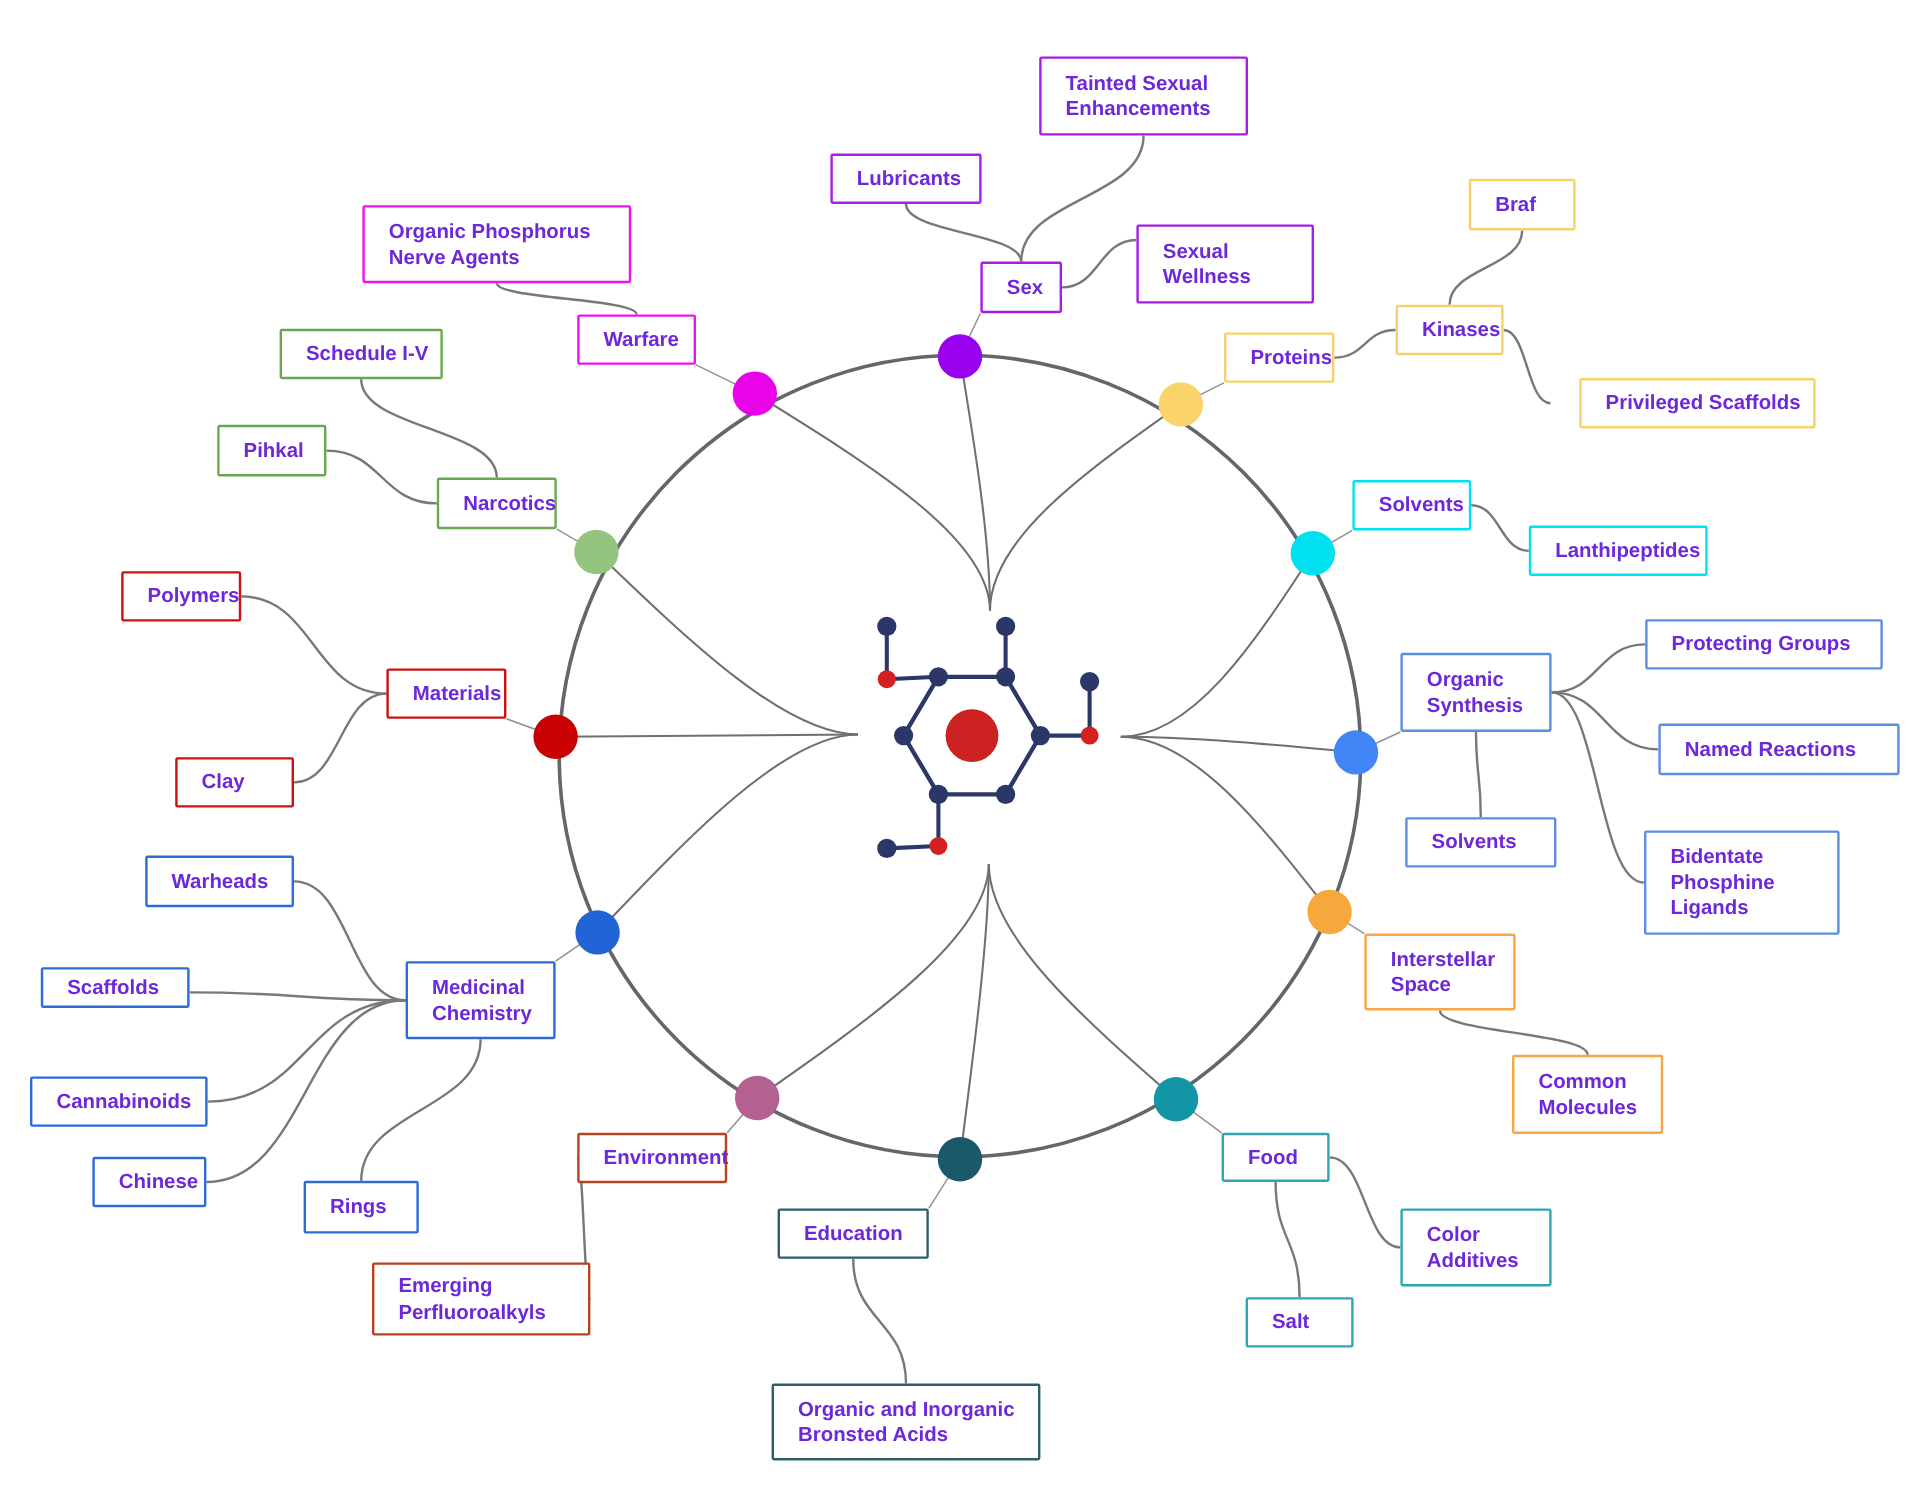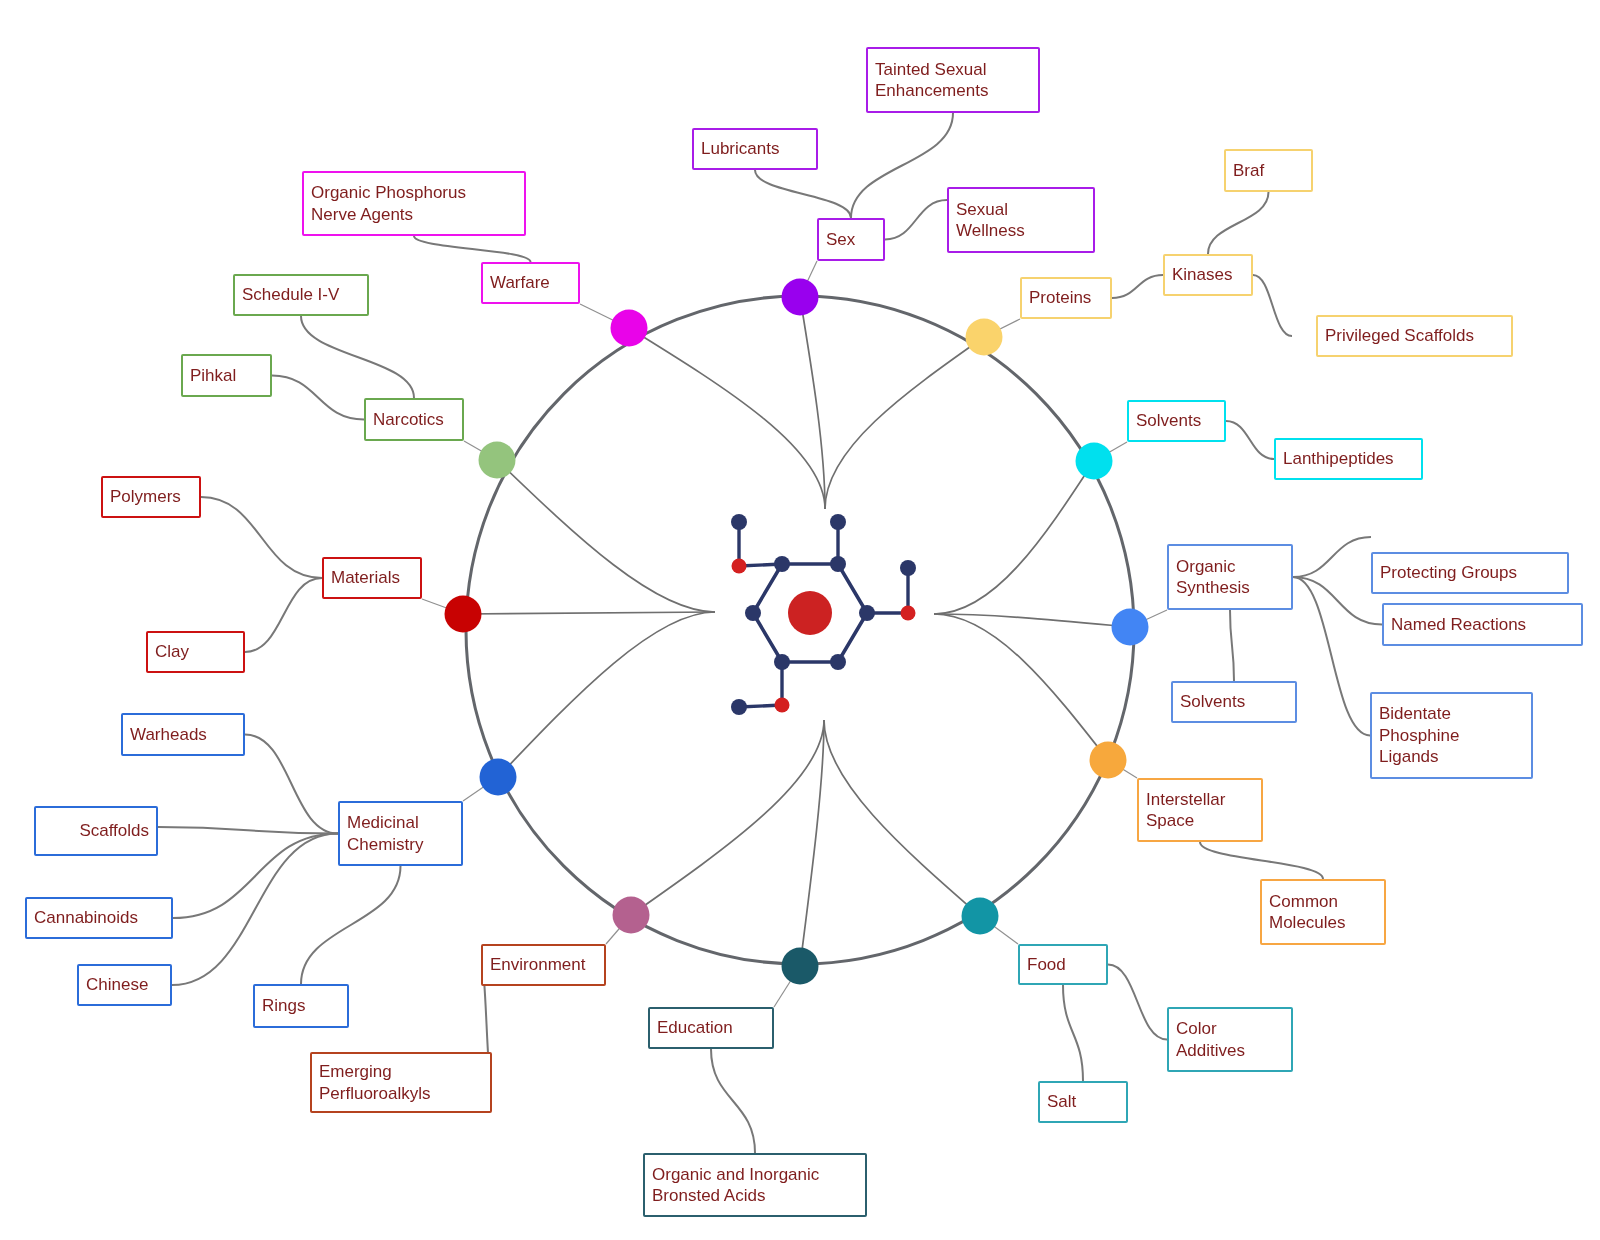--- a/index.html
+++ b/index.html
@@ -3,23 +3,23 @@
 <meta charset="utf-8">
 <style>
   html,body{margin:0;padding:0;background:#ffffff;}
   body{width:1600px;height:1240px;position:relative;overflow:hidden;
        font-family:"Liberation Sans",sans-serif;}
   #graph{position:absolute;left:0;top:0;z-index:1;}
   #boxes{position:absolute;left:0;top:0;width:1600px;height:1240px;z-index:2;}
   .node-box{position:absolute;background:#ffffff;border:2.5px solid #000;
             border-radius:2px;display:flex;align-items:center;
             box-sizing:border-box;cursor:pointer;}
-  .node-box span{display:block;padding-left:7px;padding-right:7px;
-                 font-size:17px;line-height:21.5px;color:#7f1d1d;
-                 white-space:pre-line;}
+  .node-box span{display:block;padding-left:20px;padding-right:7px;
+                 font-size:17px;line-height:21.5px;color:#6d28d9;
+                 white-space:pre-line;font-weight:bold;}
 </style>
 </head>
 <body>
 
 <svg id="graph" width="1600" height="1240">
     <circle cx="800" cy="630" r="334" fill="none" stroke="#63666b" stroke-width="3"></circle>
     <path d="M800,297 C812.5,373 825,449 825,509" fill="none" stroke="#6f6f6f" stroke-width="1.7"></path>
     <line x1="800" y1="297" x2="817" y2="261" stroke="#909090" stroke-width="1.2"></line>
     <path d="M984,337 C904.5,393 825,449 825,509" fill="none" stroke="#6f6f6f" stroke-width="1.7"></path>
     <line x1="984" y1="337" x2="1020" y2="319" stroke="#909090" stroke-width="1.2"></line>
@@ -136,21 +136,21 @@
     <div class="node-box" style="left: 1127px; top: 400px; width: 99px; height: 42px; border-color: rgb(0, 225, 238);">
       <span>Solvents</span>
     </div>
     <div class="node-box" style="left: 1274px; top: 438px; width: 149px; height: 42px; border-color: rgb(0, 225, 238);">
       <span>Lanthipeptides</span>
     </div>
     <div class="node-box" style="left: 1167px; top: 544px; width: 126px; height: 66px; border-color: rgb(92, 141, 226);">
       <span>Organic
 Synthesis</span>
     </div>
-    <div class="node-box" style="left: 1371px; top: 516px; width: 198px; height: 42px; border-color: rgb(92, 141, 226); margin-top: 36px;">
+    <div class="node-box" style="left: 1371px; top: 516px; width: 198px; height: 42px; border-color: rgb(92, 141, 226);">
       <span>Protecting Groups</span>
     </div>
     <div class="node-box" style="left: 1382px; top: 603px; width: 201px; height: 43px; border-color: rgb(92, 141, 226);">
       <span>Named Reactions</span>
     </div>
     <div class="node-box" style="left: 1171px; top: 681px; width: 126px; height: 42px; border-color: rgb(92, 141, 226);">
       <span>Solvents</span>
     </div>
     <div class="node-box" style="left: 1137px; top: 778px; width: 126px; height: 64px; border-color: rgb(247, 166, 67);">
       <span>Interstellar
@@ -189,21 +189,21 @@
       <span>Emerging
 Perfluoroalkyls</span>
     </div>
     <div class="node-box" style="left: 338px; top: 801px; width: 125px; height: 65px; border-color: rgb(43, 108, 217);">
       <span>Medicinal
 Chemistry</span>
     </div>
     <div class="node-box" style="left: 121px; top: 713px; width: 124px; height: 43px; border-color: rgb(43, 108, 217);">
       <span>Warheads</span>
     </div>
-    <div class="node-box" style="left: 34px; top: 806px; width: 124px; height: 50px; border-color: rgb(43, 108, 217); justify-content: flex-end;">
+    <div class="node-box" style="left: 34px; top: 806px; width: 124px; height: 34px; border-color: rgb(43, 108, 217);">
       <span>Scaffolds</span>
     </div>
     <div class="node-box" style="left: 25px; top: 897px; width: 148px; height: 42px; border-color: rgb(43, 108, 217);">
       <span>Cannabinoids</span>
     </div>
     <div class="node-box" style="left: 77px; top: 964px; width: 95px; height: 42px; border-color: rgb(43, 108, 217);">
       <span>Chinese</span>
     </div>
     <div class="node-box" style="left: 253px; top: 984px; width: 96px; height: 44px; border-color: rgb(43, 108, 217);">
       <span>Rings</span>

